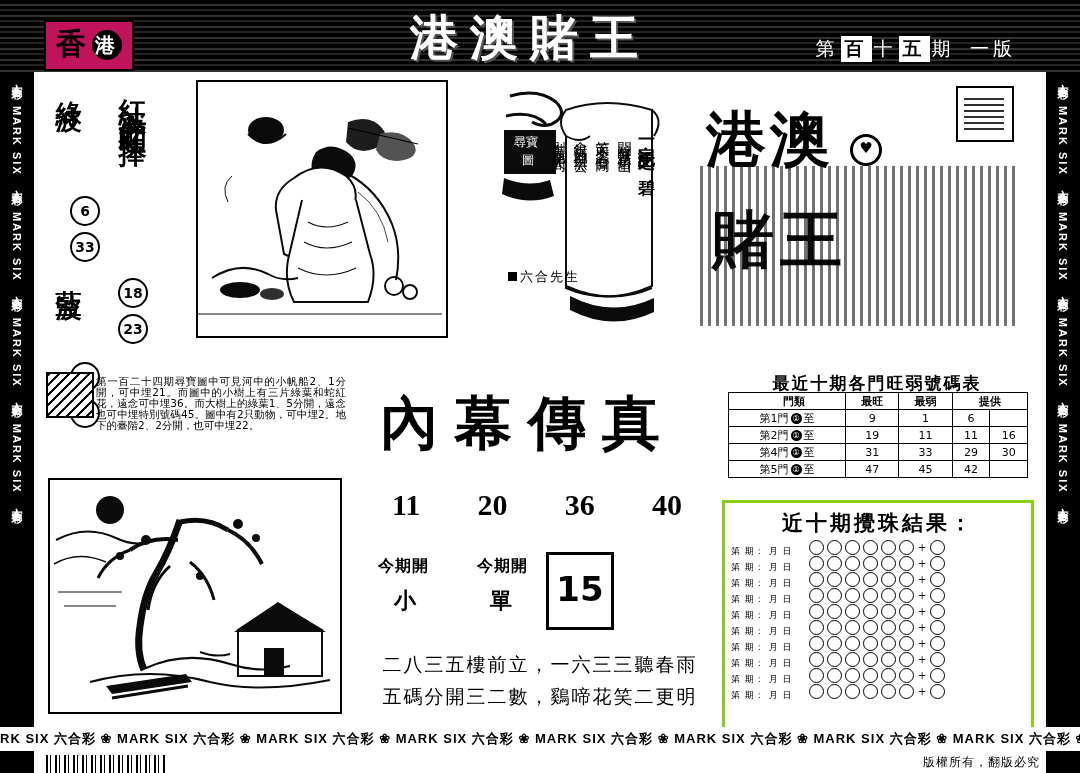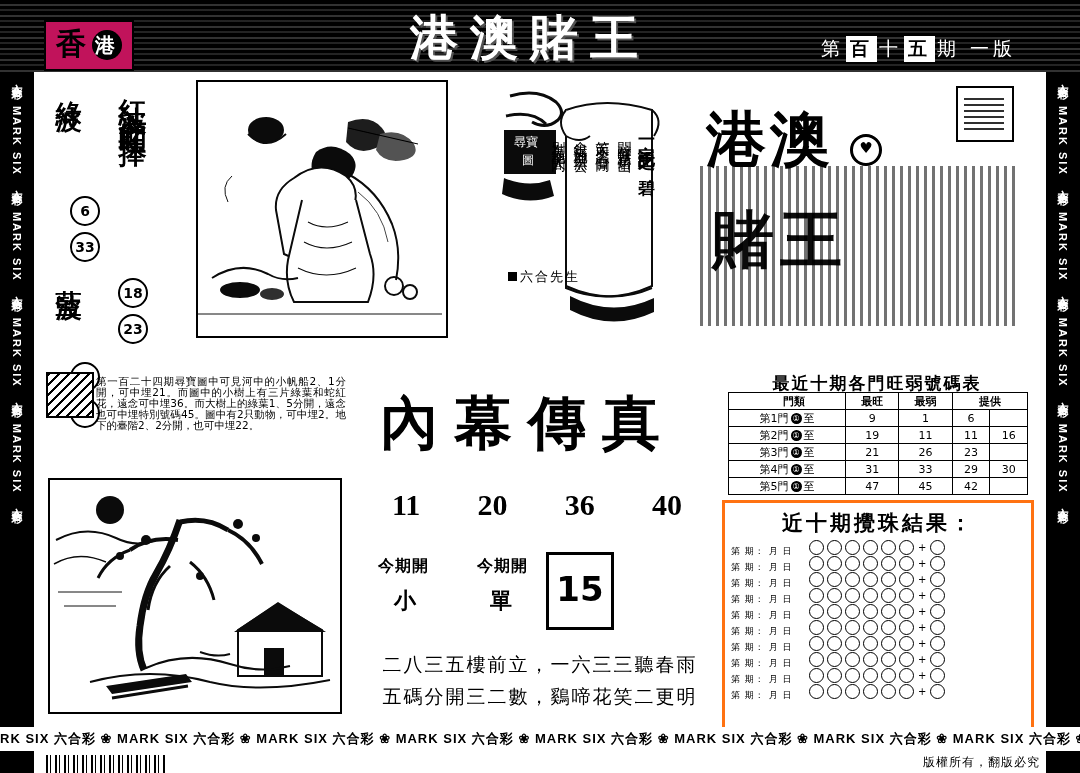--- a/index.html
+++ b/index.html
@@ -57,20 +57,21 @@
     position:absolute;left:410px;top:6px;
     color:#fff;font-size:48px;font-weight:bold;
     letter-spacing:12px;
     text-shadow:2px 2px 0 #555;
     font-family:"DejaVu Sans", sans-serif;
   }
   .issue-line{
     position:absolute;right:64px;top:36px;
     color:#fff;font-size:19px;letter-spacing:4px;
     white-space:nowrap;
+    font-family:Liberation Mono, monospace;
   }
   .issue-line .num{
     display:inline-block;background:#fff;color:#000;padding:0 4px;margin:0 2px;
     font-weight:bold;
   }
 
   
   .left-col{position:absolute;left:52px;top:80px;width:66px;}
   .vtitle{
     writing-mode:vertical-rl;
@@ -210,21 +211,21 @@
   .cell-gate{white-space:nowrap;font-size:11px;}
   .mini-ball{
     display:inline-block;width:11px;height:11px;border-radius:50%;
     background:#000;color:#fff;font-size:8px;line-height:11px;text-align:center;
     vertical-align:1px;margin:0 2px;
   }
 
   
   .panel2{
     position:absolute;left:722px;top:500px;width:306px;height:230px;
-    border:3px solid #f97316;background:#fff;
+    border:3px solid #84cc16;background:#fff;
   }
   .panel2 h3{
     margin:0;padding:6px 0 2px 0;text-align:center;
     font-size:21px;font-weight:bold;letter-spacing:3px;
   }
   .res-row{
     display:flex;align-items:center;height:16px;margin:0 0 0 6px;font-size:9px;
   }
   .res-row .lbl{width:78px;white-space:nowrap;letter-spacing:1px;margin-top:8px;}
   .res-row .circles{display:flex;gap:3px;align-items:center;}
@@ -435,29 +436,20 @@
       <td class="cell-gate">
         <span>第2門</span><span class="mini-ball">①</span><span>至</span>
       </td>
       <td>19</td>
       <td>11</td>
       <td>11</td>
       <td>16</td>
     </tr>
     <tr>
       <td class="cell-gate">
-        <span>第3門</span><span class="mini-ball">①</span><span>至</span>
-      </td>
-      <td>21</td>
-      <td>26</td>
-      <td>23</td>
-      <td></td>
-    </tr>
-    <tr>
-      <td class="cell-gate">
         <span>第4門</span><span class="mini-ball">①</span><span>至</span>
       </td>
       <td>31</td>
       <td>33</td>
       <td>29</td>
       <td>30</td>
     </tr>
     <tr>
       <td class="cell-gate">
         <span>第5門</span><span class="mini-ball">①</span><span>至</span>

